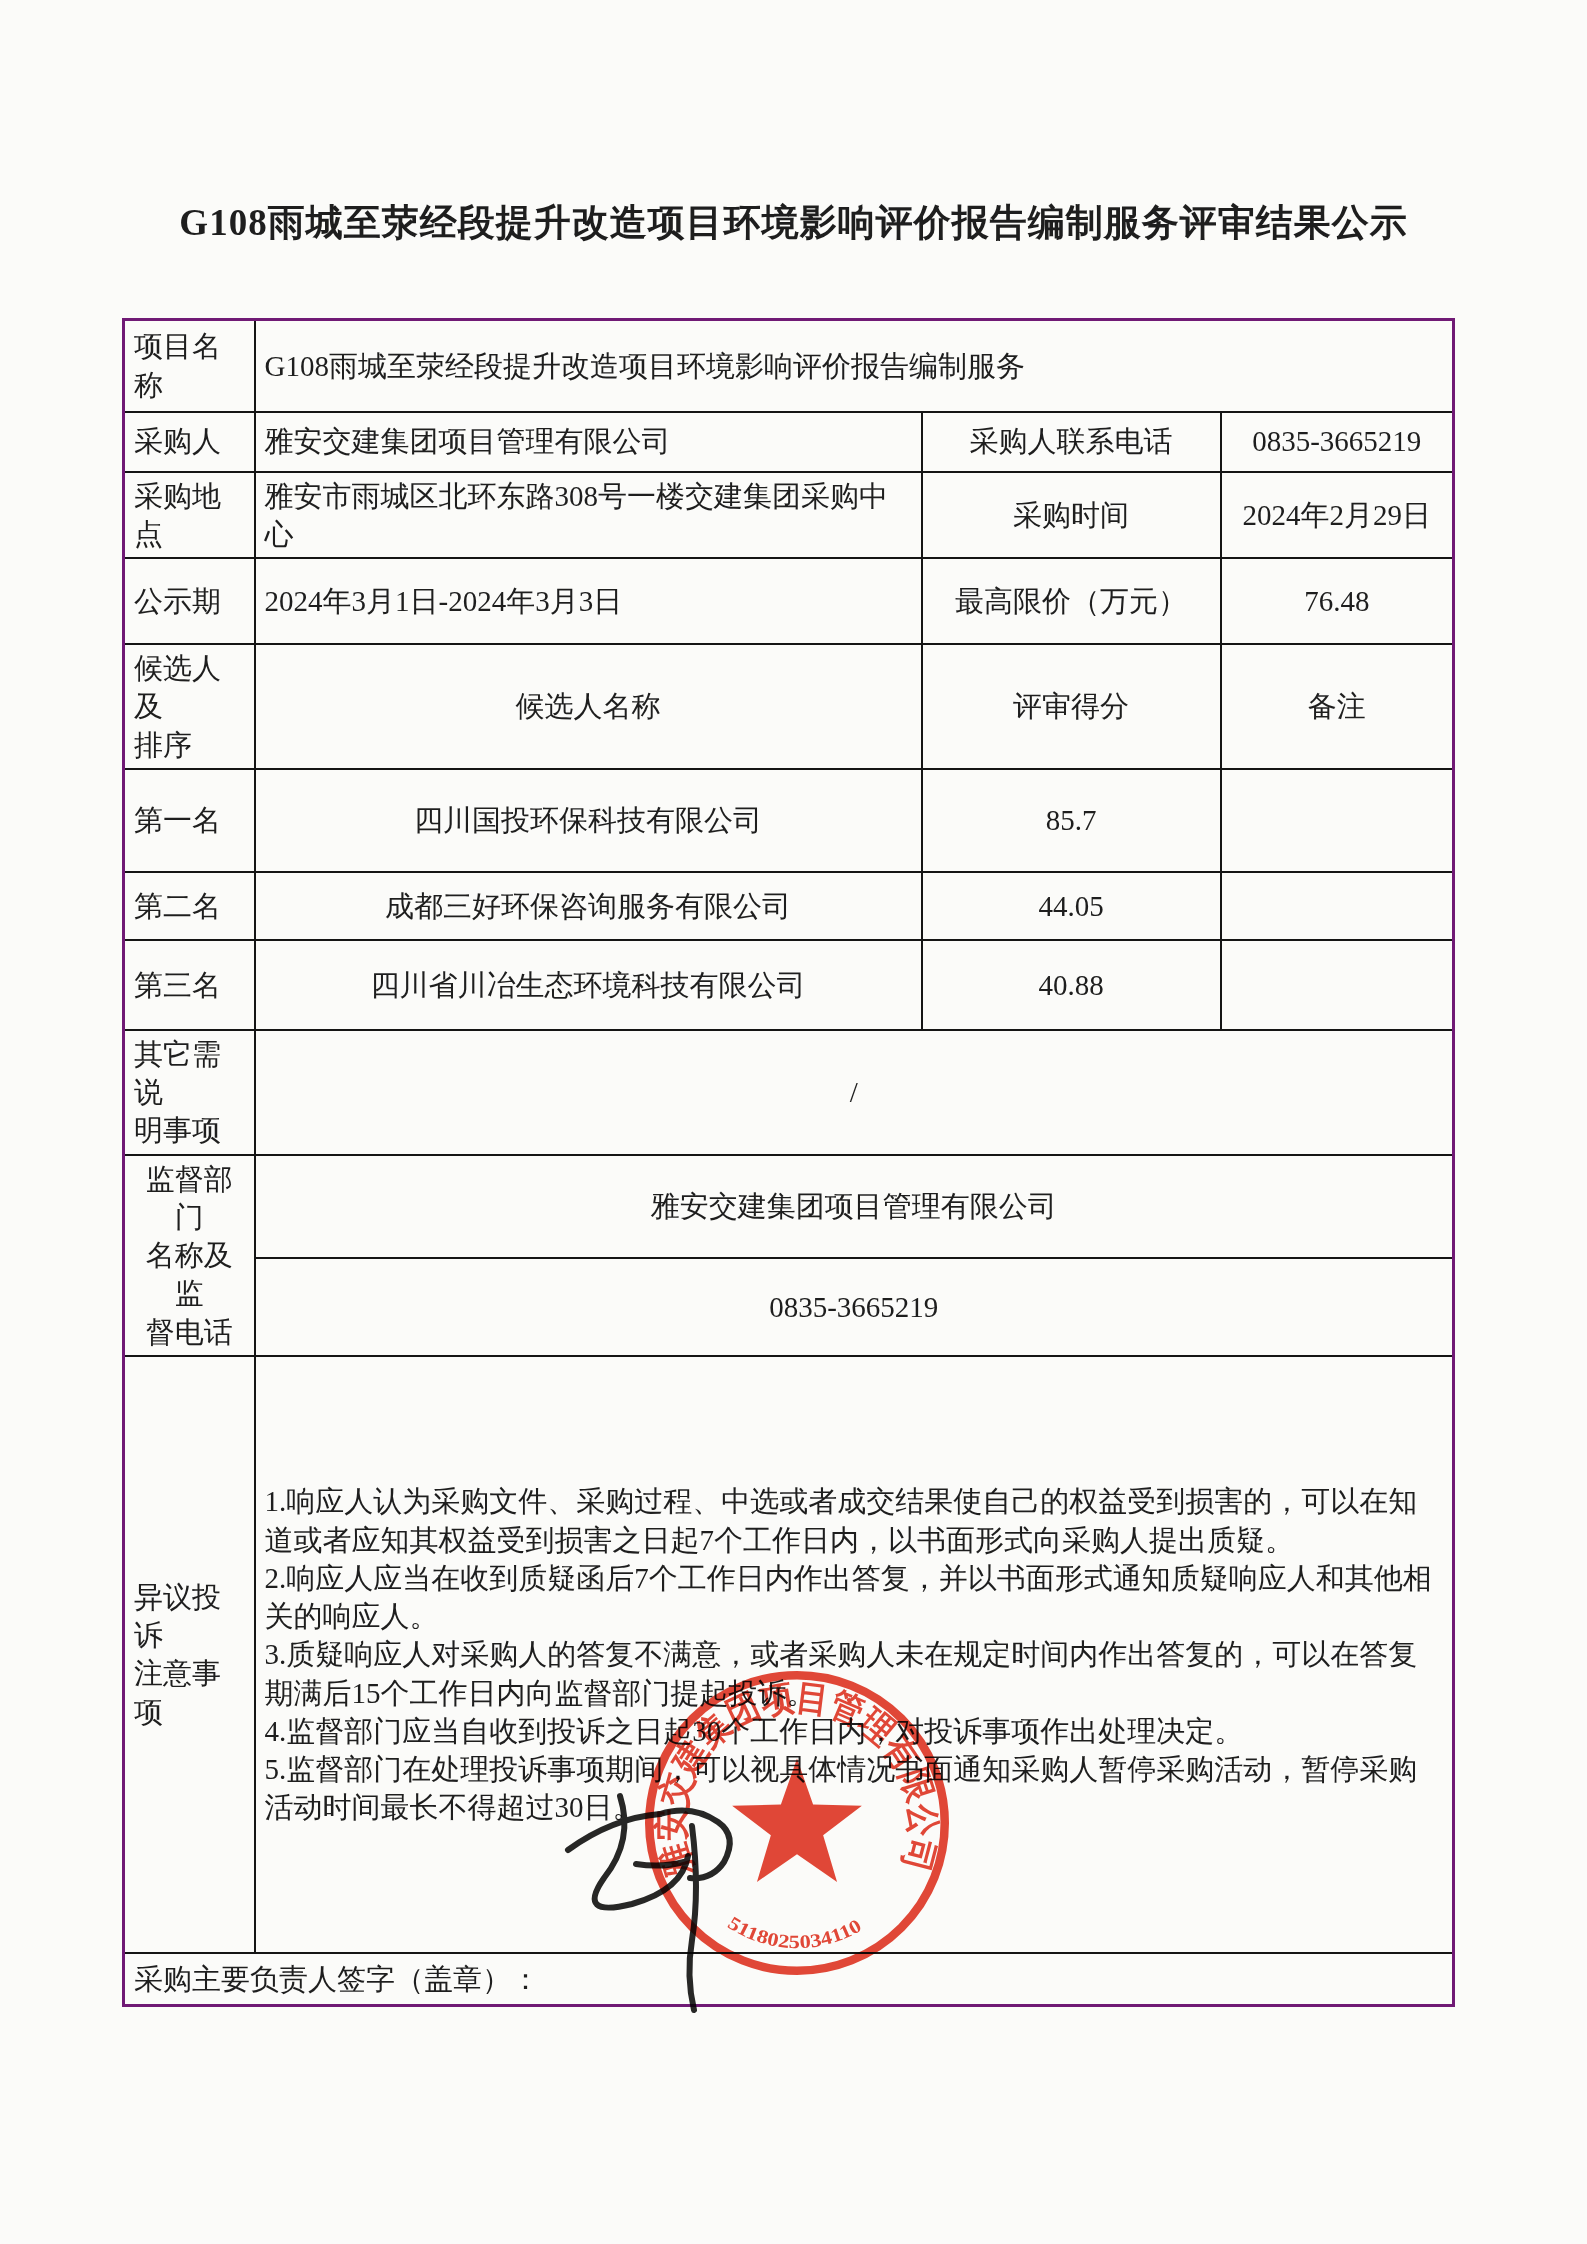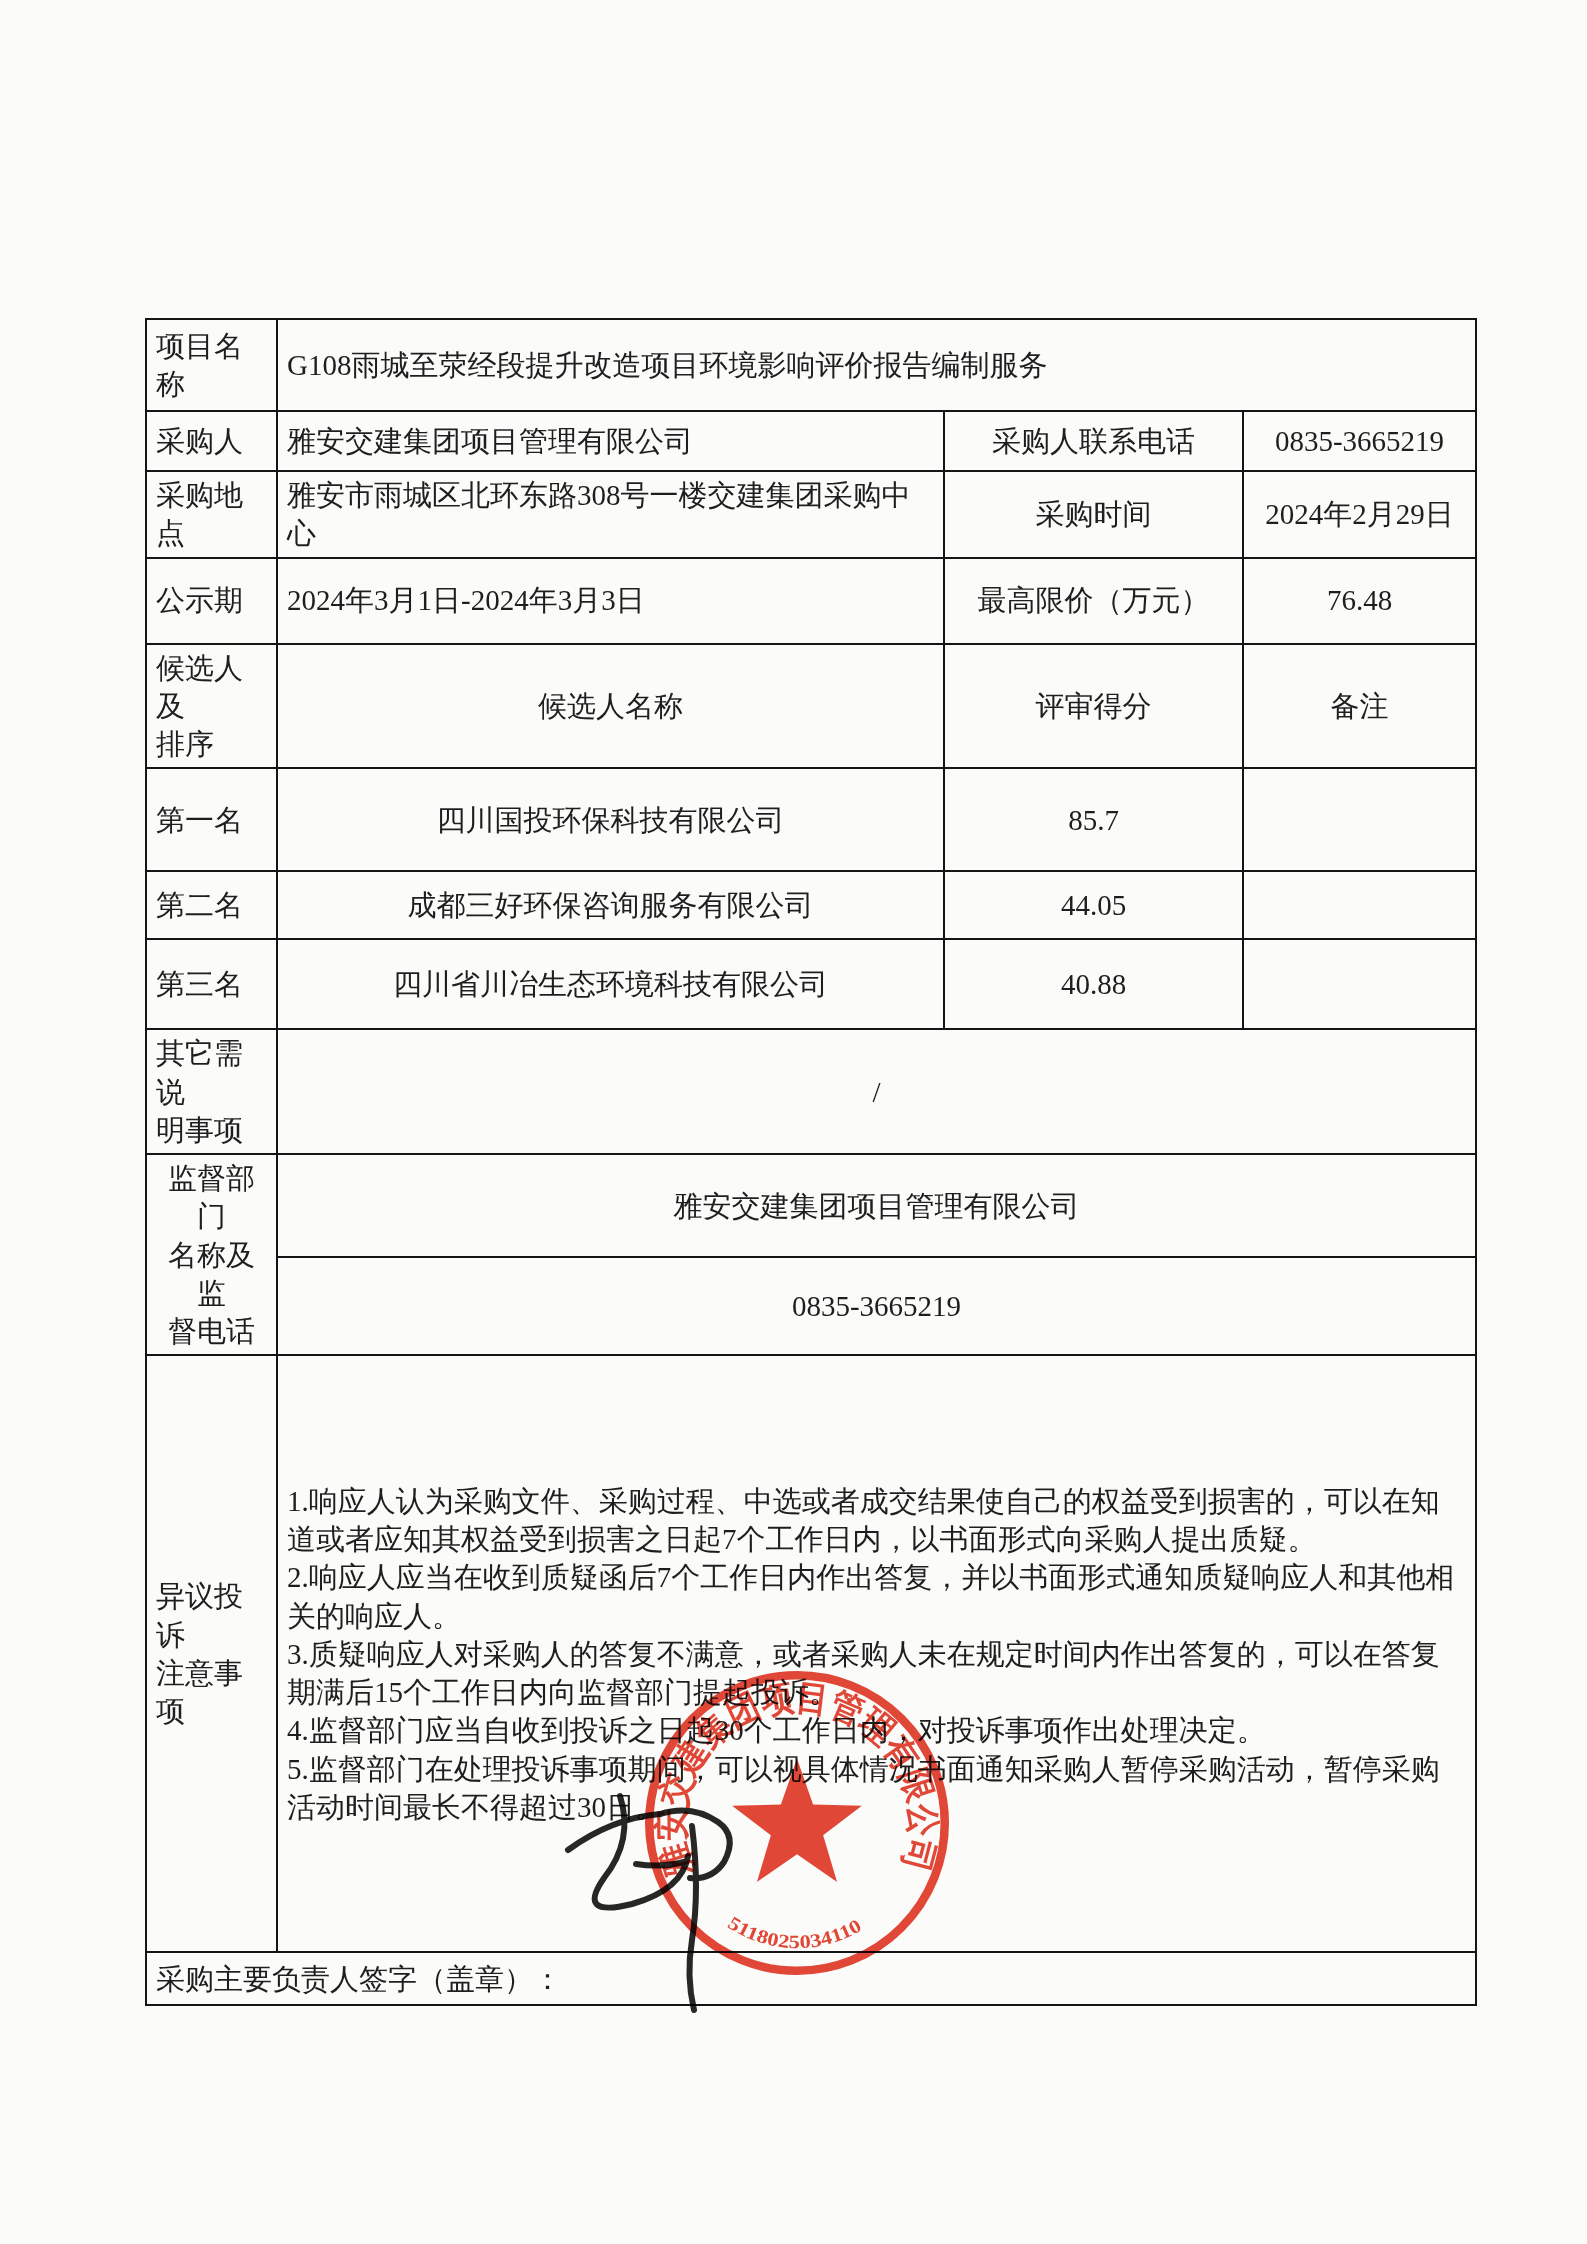--- a/index.html
+++ b/index.html
@@ -6,23 +6,23 @@
   .page {
     position:relative; width:1587px; height:2244px; margin:0 auto;
     background:#fbfbf9; overflow:hidden;
     font-family:"Liberation Serif","DejaVu Serif",serif; color:#1e1e1e;
   }
   .doc-title {
     position:absolute; top:198px; left:0; width:100%;
     text-align:center; font-size:37px; font-weight:bold; letter-spacing:1px;
   }
   table.main {
-    position:absolute; left:145px; top:318px; width:1330px;
+    position:absolute; left:122px; top:318px; width:1330px;
     border-collapse:collapse; table-layout:fixed;
-    border:1px solid #701a75;
+    border:3px solid #701a75;
   }
   table.main td {
     border:2px solid #151515; font-size:29px; padding:4px 9px;
     vertical-align:middle; line-height:1.32; overflow:hidden;
   }
   .c { text-align:center; }
   .l { text-align:left; }
   .ml { white-space:pre-line;border-radius:6px; }
   td.notice {
     padding:10px 16px; line-height:1.3; font-size:29px;
@@ -32,20 +32,21 @@
   .stamp, .signature { position:absolute; mix-blend-mode:multiply; }
   .stamp { opacity:0.93; }
   .signature { opacity:0.95; }
   .stamp text { font-family:"Liberation Serif","DejaVu Serif",serif; }
 </style>
 </head>
 <body>
 
 <div class="page">
 
+  <div class="doc-title">G108雨城至荥经段提升改造项目环境影响评价报告编制服务评审结果公示</div>
 
   <table class="main">
     <colgroup>
       <col style="width:131px">
         <col style="width:667px">
         <col style="width:299px">
         <col style="width:233px">
     </colgroup>
     <tbody>
       <tr style="height:92px">

